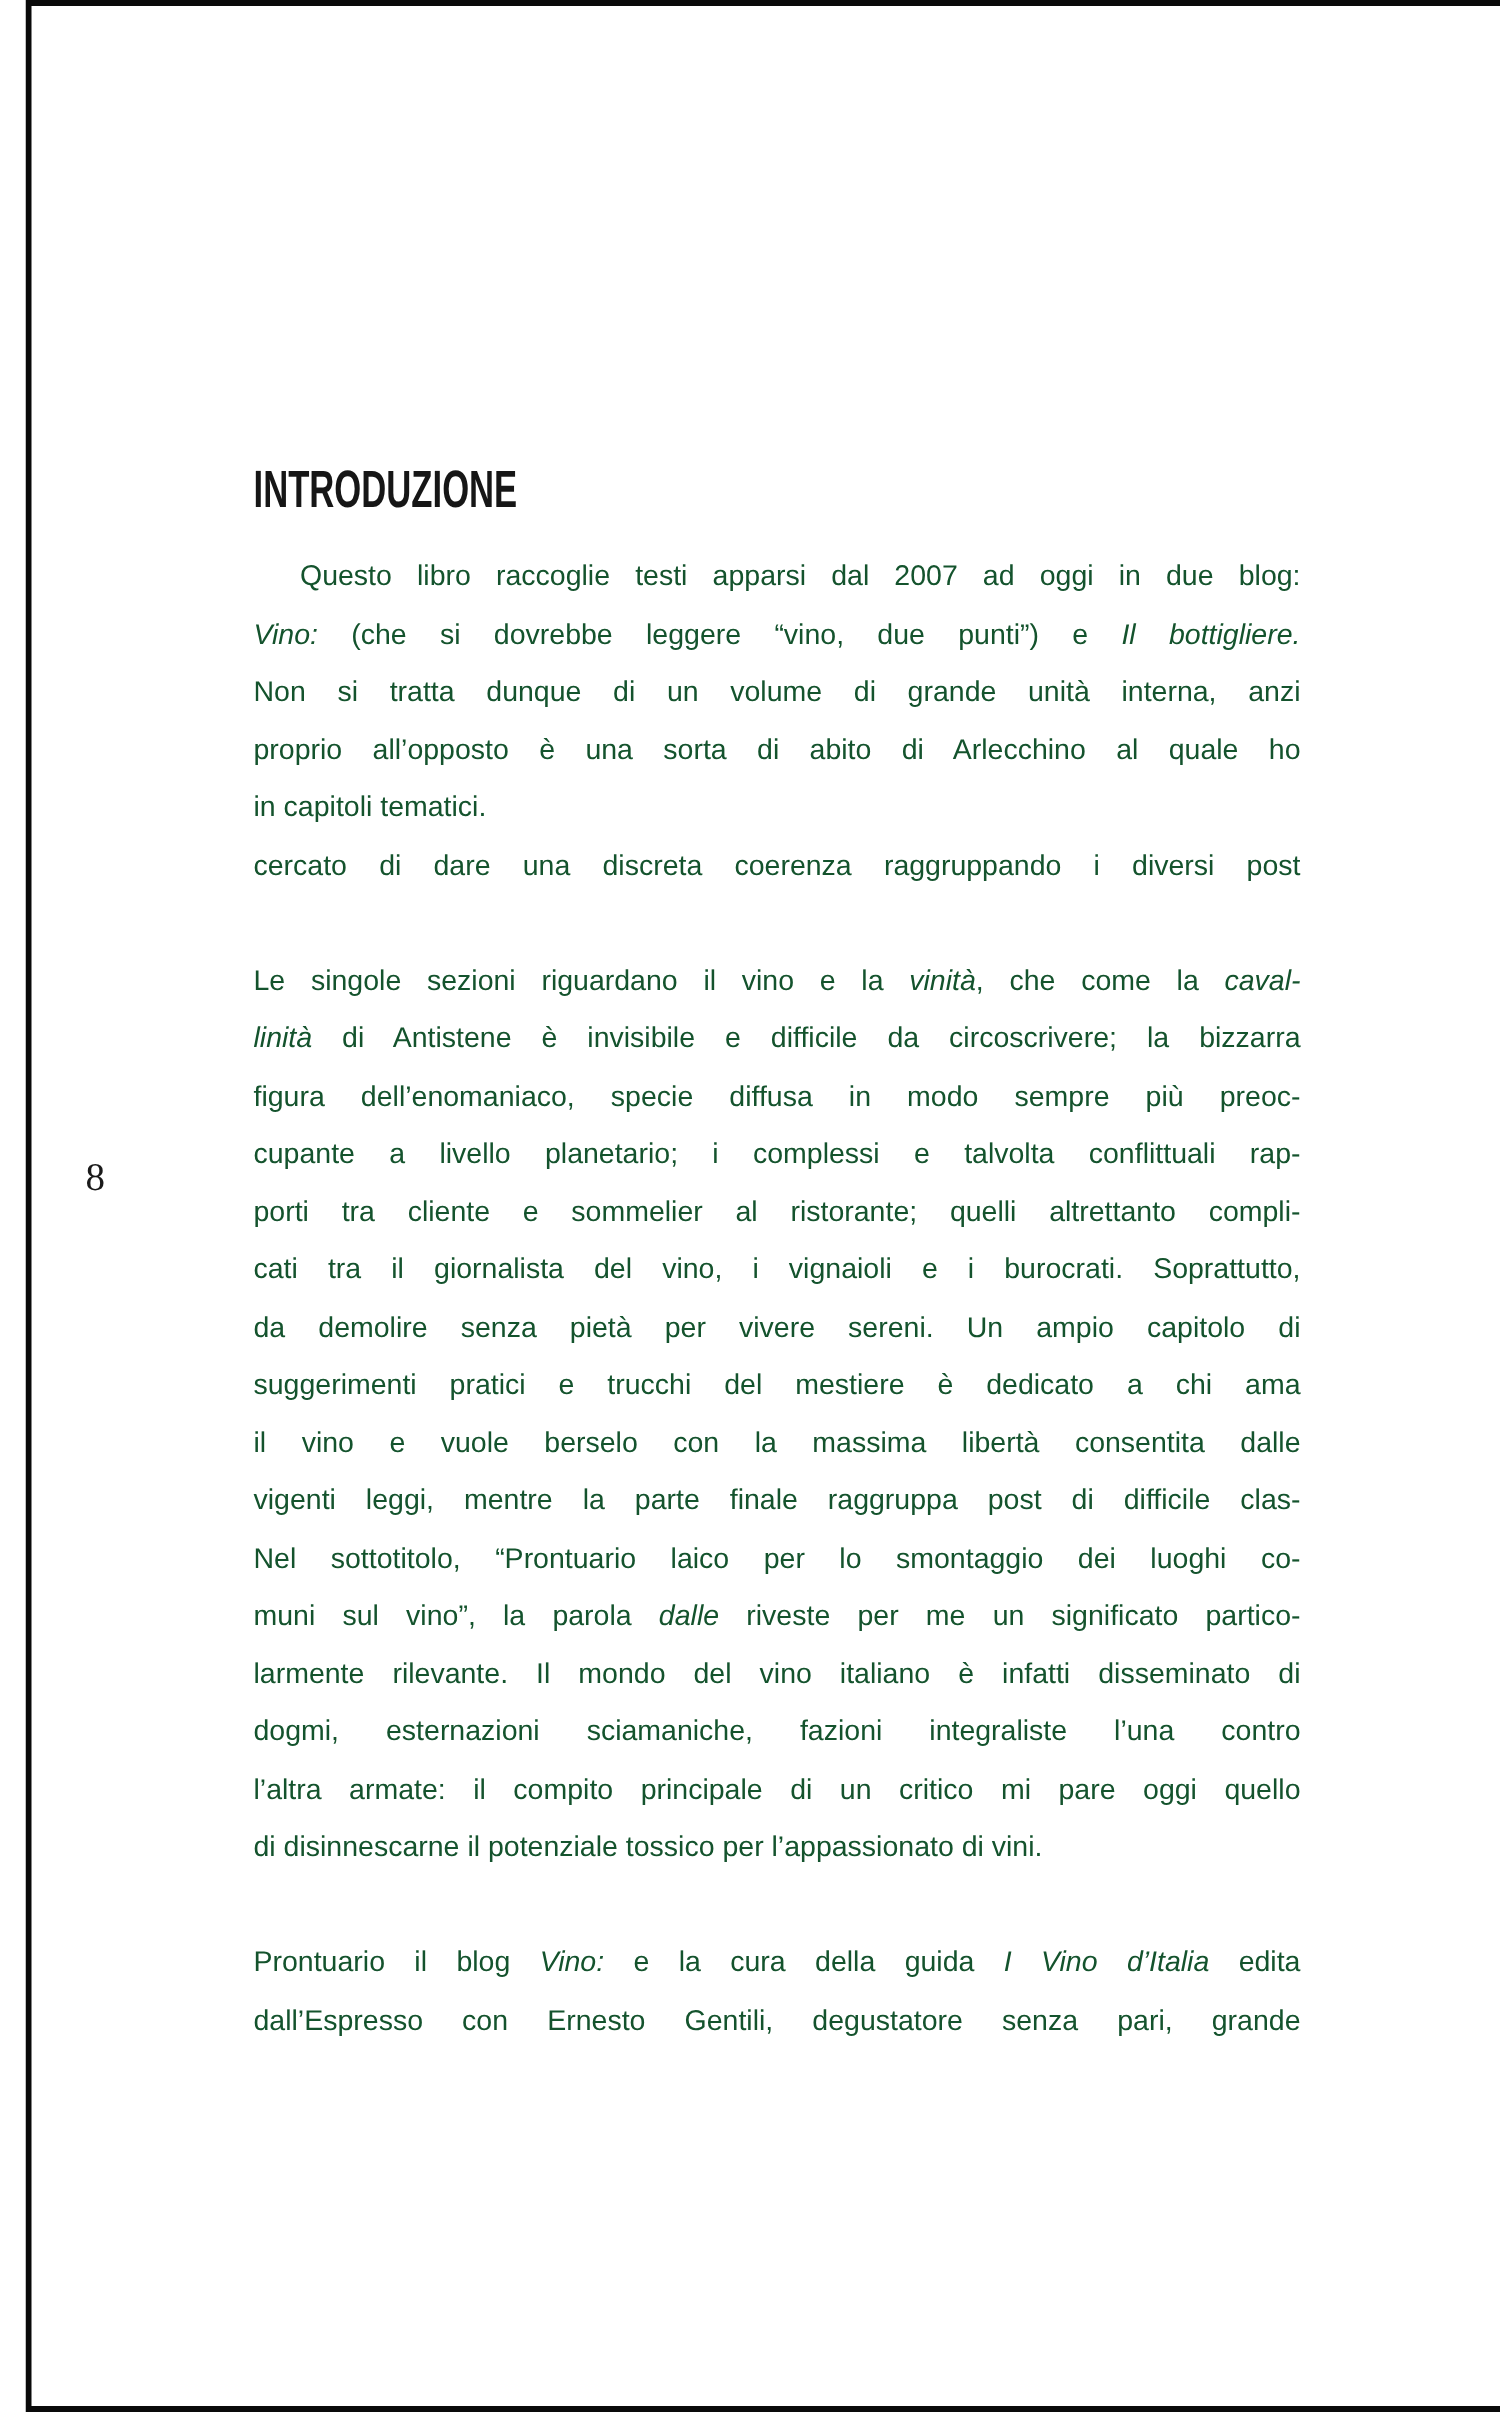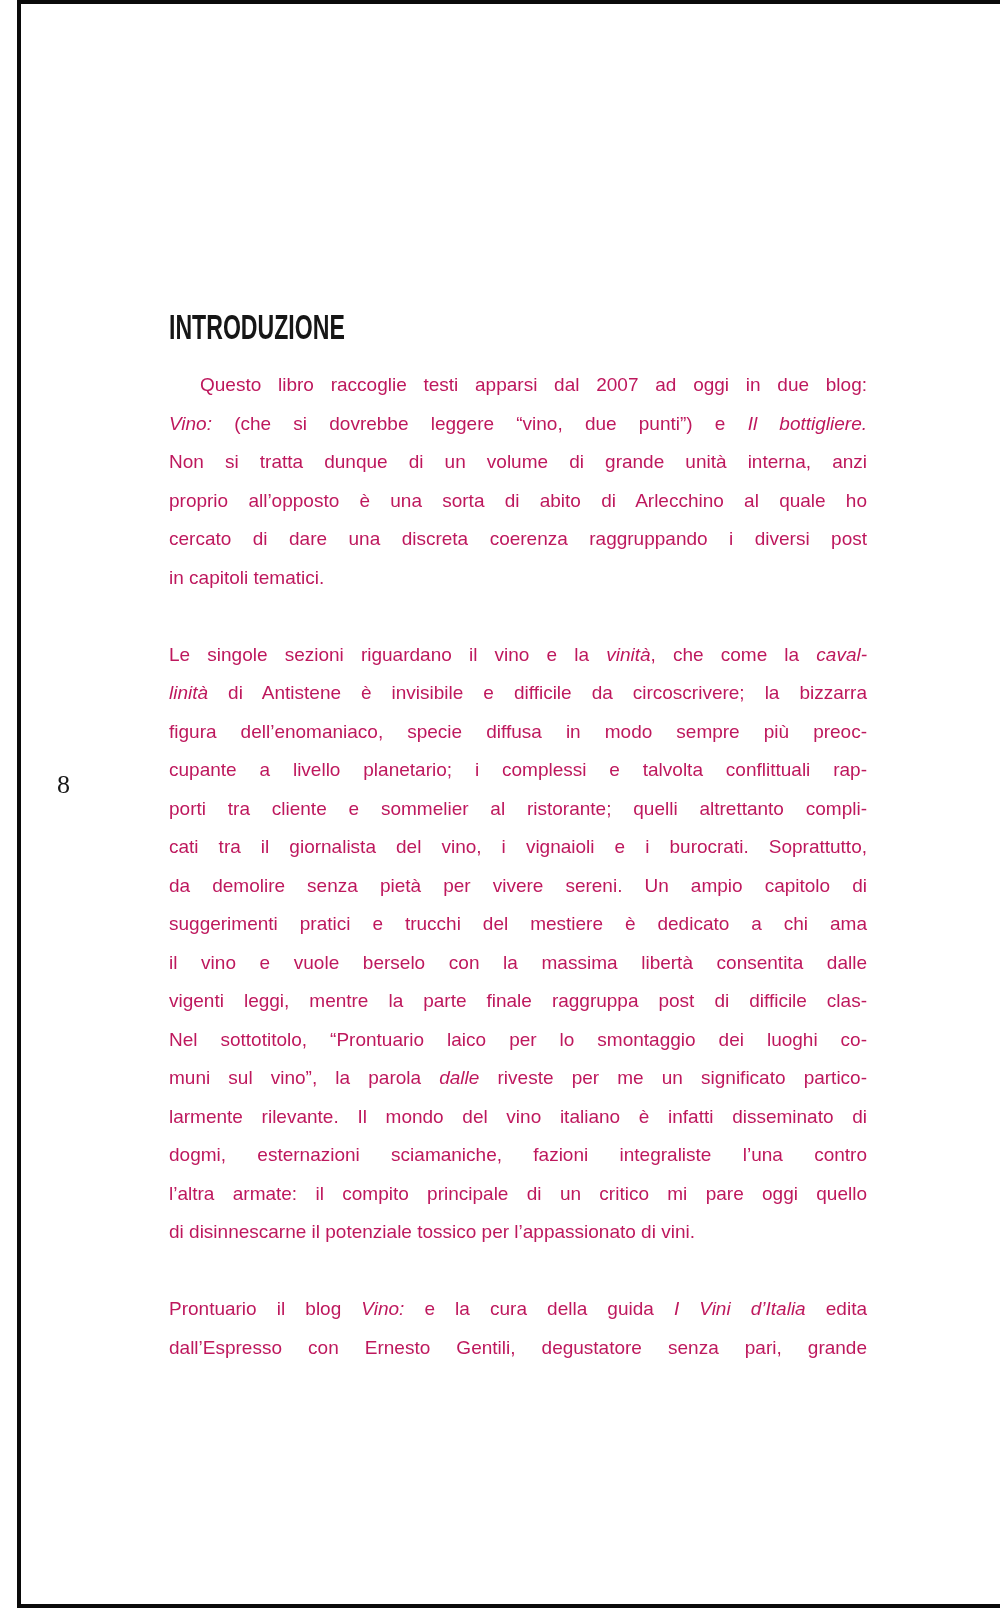--- a/index.html
+++ b/index.html
@@ -45,21 +45,21 @@
     font-family: "Liberation Serif", serif;
     font-size: 26px;
     color: #1a1a1a;
   }
   .body-text {
     position: absolute;
     left: 152px;
     top: 366px;
     width: 698px;
     font-size: 19px;
-    color: #be185d;
+    color: #14532d;
   }
   .line {
     line-height: 38.5px;
     text-align: justify;
     text-align-last: justify;
     white-space: normal;
   }
   .line.end {
     text-align-last: left;
   }
@@ -78,34 +78,34 @@
 
 <div class="page">
   <div class="frame"></div>
   <div class="section-title">INTRODUZIONE</div>
   <div class="page-number">8</div>
   <div class="body-text">
       <div class="line indent"><span>Questo libro raccoglie testi apparsi dal 2007 ad oggi in due blog:</span></div>
       <div class="line"><span class="it">Vino:</span><span> (che si dovrebbe leggere “vino, due punti”) e </span><span class="it">Il bottigliere.</span></div>
       <div class="line"><span>Non si tratta dunque di un volume di grande unità interna, anzi</span></div>
       <div class="line"><span>proprio all’opposto è una sorta di abito di Arlecchino al quale ho</span></div>
+      <div class="line end"><span>in capitoli tematici.</span></div>
       <div class="line"><span>cercato di dare una discreta coerenza raggruppando i diversi post</span></div>
-      <div class="line end"><span>in capitoli tematici.</span></div>
       <div class="line gap"><span>Le singole sezioni riguardano il vino e la </span><span class="it">vinità</span><span>, che come la </span><span class="it">caval-</span></div>
       <div class="line"><span class="it">linità</span><span> di Antistene è invisibile e difficile da circoscrivere; la bizzarra</span></div>
       <div class="line"><span>figura dell’enomaniaco, specie diffusa in modo sempre più preoc-</span></div>
       <div class="line"><span>cupante a livello planetario; i complessi e talvolta conflittuali rap-</span></div>
       <div class="line"><span>porti tra cliente e sommelier al ristorante; quelli altrettanto compli-</span></div>
       <div class="line"><span>cati tra il giornalista del vino, i vignaioli e i burocrati. Soprattutto,</span></div>
       <div class="line"><span>da demolire senza pietà per vivere sereni. Un ampio capitolo di</span></div>
       <div class="line"><span>suggerimenti pratici e trucchi del mestiere è dedicato a chi ama</span></div>
       <div class="line"><span>il vino e vuole berselo con la massima libertà consentita dalle</span></div>
       <div class="line"><span>vigenti leggi, mentre la parte finale raggruppa post di difficile clas-</span></div>
       <div class="line"><span>Nel sottotitolo, “Prontuario laico per lo smontaggio dei luoghi co-</span></div>
       <div class="line"><span>muni sul vino”, la parola </span><span class="it">dalle</span><span> riveste per me un significato partico-</span></div>
       <div class="line"><span>larmente rilevante. Il mondo del vino italiano è infatti disseminato di</span></div>
       <div class="line"><span>dogmi, esternazioni sciamaniche, fazioni integraliste l’una contro</span></div>
       <div class="line"><span>l’altra armate: il compito principale di un critico mi pare oggi quello</span></div>
       <div class="line end"><span>di disinnescarne il potenziale tossico per l’appassionato di vini.</span></div>
-      <div class="line gap"><span>Prontuario il blog </span><span class="it">Vino:</span><span> e la cura della guida </span><span class="it">I Vini d’Italia</span><span> edita</span></div>
+      <div class="line gap"><span>Prontuario il blog </span><span class="it">Vino:</span><span> e la cura della guida </span><span class="it">I Vino d’Italia</span><span> edita</span></div>
       <div class="line"><span>dall’Espresso con Ernesto Gentili, degustatore senza pari, grande</span></div>
     </div>
 </div>
 
 </body></html>

